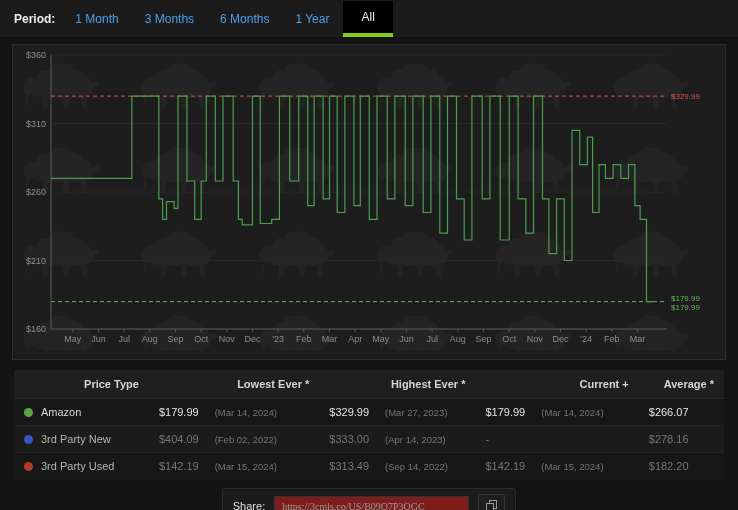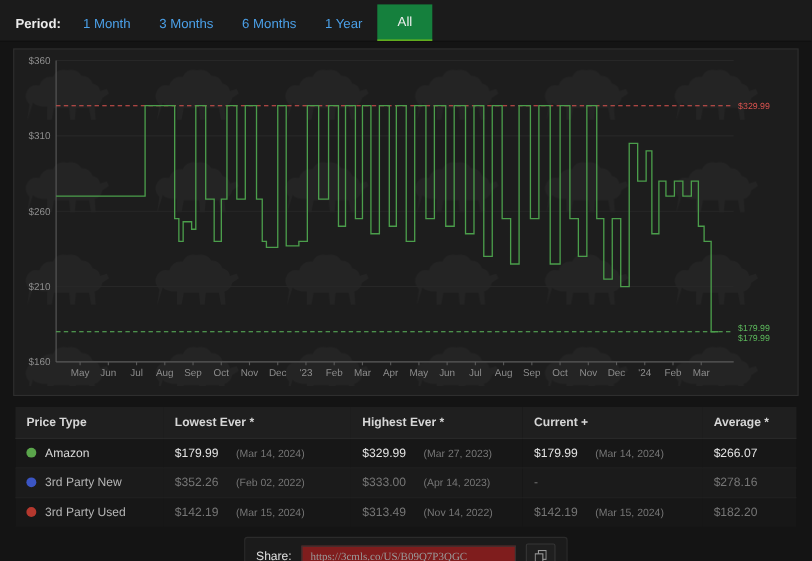--- a/index.html
+++ b/index.html
@@ -3,29 +3,29 @@
 <meta charset="utf-8">
 <style>
   *{box-sizing:border-box;margin:0;padding:0}
   html,body{width:738px;height:510px;overflow:hidden}
   body{background:#141414;font-family:"Liberation Sans",sans-serif;color:#ddd}
   .topbar{display:flex;align-items:flex-end;justify-content:space-between;background:#1b1b1b;padding:0 14px;height:38px;border-bottom:1px solid #101010}
   .group{display:flex;align-items:center}
   .group-label{font-weight:bold;font-size:12px;color:#ececec;margin-right:8px}
   .period-options{display:flex;align-items:center;gap:2px}
   .period-link{font-size:12px;color:#4ba0e8;padding:9px 12px;cursor:pointer}
-  .period-link.selected{background:#15803d;color:#f0f0f0;border-bottom:1px solid #84cc16;padding:9px 18px}
+  .period-link.selected{background:#000000;color:#f0f0f0;border-bottom:4px solid #84cc16;padding:9px 18px}
   .pt-options{display:flex;align-items:center;gap:15px}
   .pt-item{display:flex;align-items:center;gap:6px;font-size:12px;cursor:pointer}
   .cb{width:12px;height:12px;border:1px solid #888;border-radius:2px;display:flex;align-items:center;justify-content:center;font-size:9px;color:#fff;line-height:1}
   .chart-panel{margin:6px 12px 0;height:316px;background:#1d1d1d;border:1px solid #2e2e2e}
   svg text{font-family:"Liberation Sans",sans-serif}
   .table-wrap{margin:10px 14px 0}
   table{width:100%;border-collapse:collapse;font-size:11px;table-layout:fixed}
-  thead th{background:#1f1f1f;color:#d6d6d6;text-align:left;font-weight:bold;padding:8px 10px;font-size:11px;border-bottom:1px solid #2b2b2b}
+  thead th{background:#1f1f1f;color:#d6d6d6;text-align:right;font-weight:bold;padding:8px 10px;font-size:11px;border-bottom:1px solid #2b2b2b}
   th:nth-child(1){width:19%}th:nth-child(2){width:24%}th:nth-child(3){width:22%}th:nth-child(4){width:23%}th:nth-child(5){width:12%}
   tbody td{padding:7px 10px;border-top:1px solid #242424;white-space:nowrap;overflow:hidden}
   tbody tr:nth-child(odd){background:#171717}
   tbody tr:nth-child(even){background:#1b1b1b}
   .dot{width:9px;height:9px;border-radius:50%;display:inline-block;margin-right:8px;vertical-align:-1px}
   .name{color:#d9d9d9}
   .price{color:#e4e4e4}
   .date{color:#767676;font-size:9.5px;margin-left:16px}
   tr.dimmed .price,tr.dimmed .avg{color:#767676}
   tr.dimmed .name{color:#b5b5b5}
@@ -140,29 +140,29 @@
     <tbody>
         <tr>
           <td><span class="dot" style="background: rgb(90, 165, 75);"></span><span class="name">Amazon</span></td>
           <td><span class="price">$179.99</span><span class="date">(Mar 14, 2024)</span></td>
           <td><span class="price">$329.99</span><span class="date">(Mar 27, 2023)</span></td>
           <td><span class="price">$179.99</span><span class="date">(Mar 14, 2024)</span></td>
           <td><span class="price avg">$266.07</span></td>
         </tr>
         <tr class="dimmed">
           <td><span class="dot" style="background: rgb(59, 85, 196);"></span><span class="name">3rd Party New</span></td>
-          <td><span class="price">$352.26</span><span class="date">(Feb 02, 2022)</span></td>
+          <td><span class="price">$404.09</span><span class="date">(Feb 02, 2022)</span></td>
           <td><span class="price">$333.00</span><span class="date">(Apr 14, 2023)</span></td>
           <td><span class="price">-</span></td>
           <td><span class="price avg">$278.16</span></td>
         </tr>
         <tr class="dimmed">
           <td><span class="dot" style="background: rgb(181, 56, 46);"></span><span class="name">3rd Party Used</span></td>
           <td><span class="price">$142.19</span><span class="date">(Mar 15, 2024)</span></td>
-          <td><span class="price">$313.49</span><span class="date">(Nov 14, 2022)</span></td>
+          <td><span class="price">$313.49</span><span class="date">(Sep 14, 2022)</span></td>
           <td><span class="price">$142.19</span><span class="date">(Mar 15, 2024)</span></td>
           <td><span class="price avg">$182.20</span></td>
         </tr>
       </tbody>
   </table>
 </div>
 
 <div class="share-bar">
   <div class="share-box">
     <span class="share-label">Share:</span>

